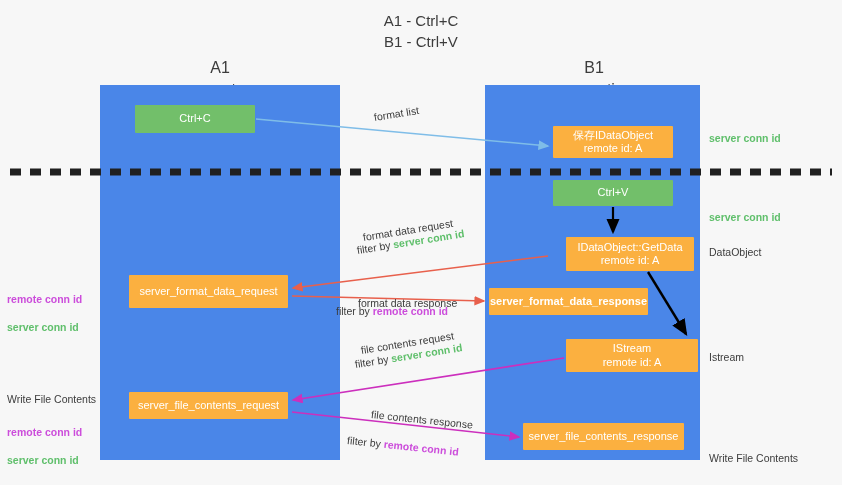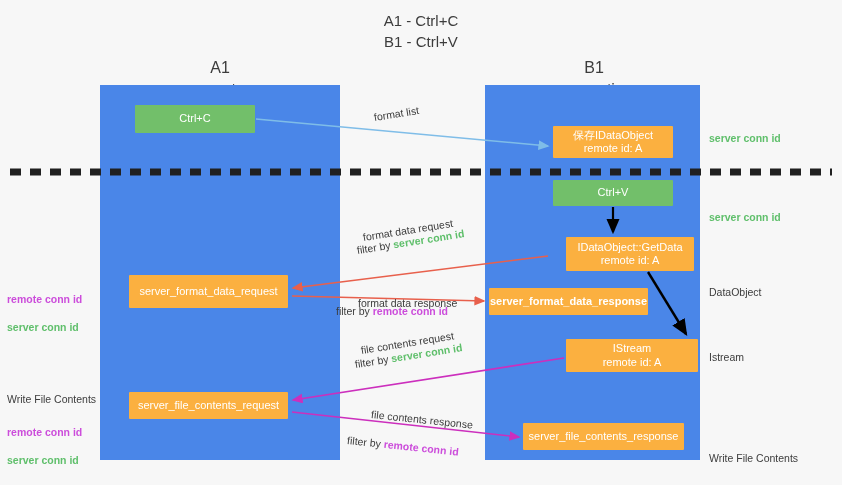--- a/index.html
+++ b/index.html
@@ -110,21 +110,21 @@
   .l-fdreq2   { left: 358px; top: 243px; }
   .l-fdres    { left: 358px; top: 296px; }
   .l-fdres2   { left: 336px; top: 304px; }
   .l-fcreq    { left: 362px; top: 343px; }
   .l-fcreq2   { left: 356px; top: 357px; }
   .l-fcres    { left: 372px; top: 407px; }
   .l-fcres2   { left: 348px; top: 433px; }
 
   .s-srv1 { left: 709px; top: 131px; }
   .s-srv2 { left: 709px; top: 210px; }
-  .s-dataobj { left: 709px; top: 245px; color: #3c3c3c; margin-top: 40px; }
+  .s-dataobj { left: 709px; top: 245px; color: #3c3c3c; }
   .s-istream { left: 709px; top: 350px; color: #3c3c3c; }
   .s-write   { left: 709px; top: 431px; color: #3c3c3c; margin-top: 20px; }
   .s-left1   { left: 7px; top: 278px; }
   .s-read    { left: 7px; top: 392px; color: #3c3c3c; }
   .s-left2   { left: 7px; top: 411px; }
 </style>
 </head>
 <body>
 
 <div id="canvas">

